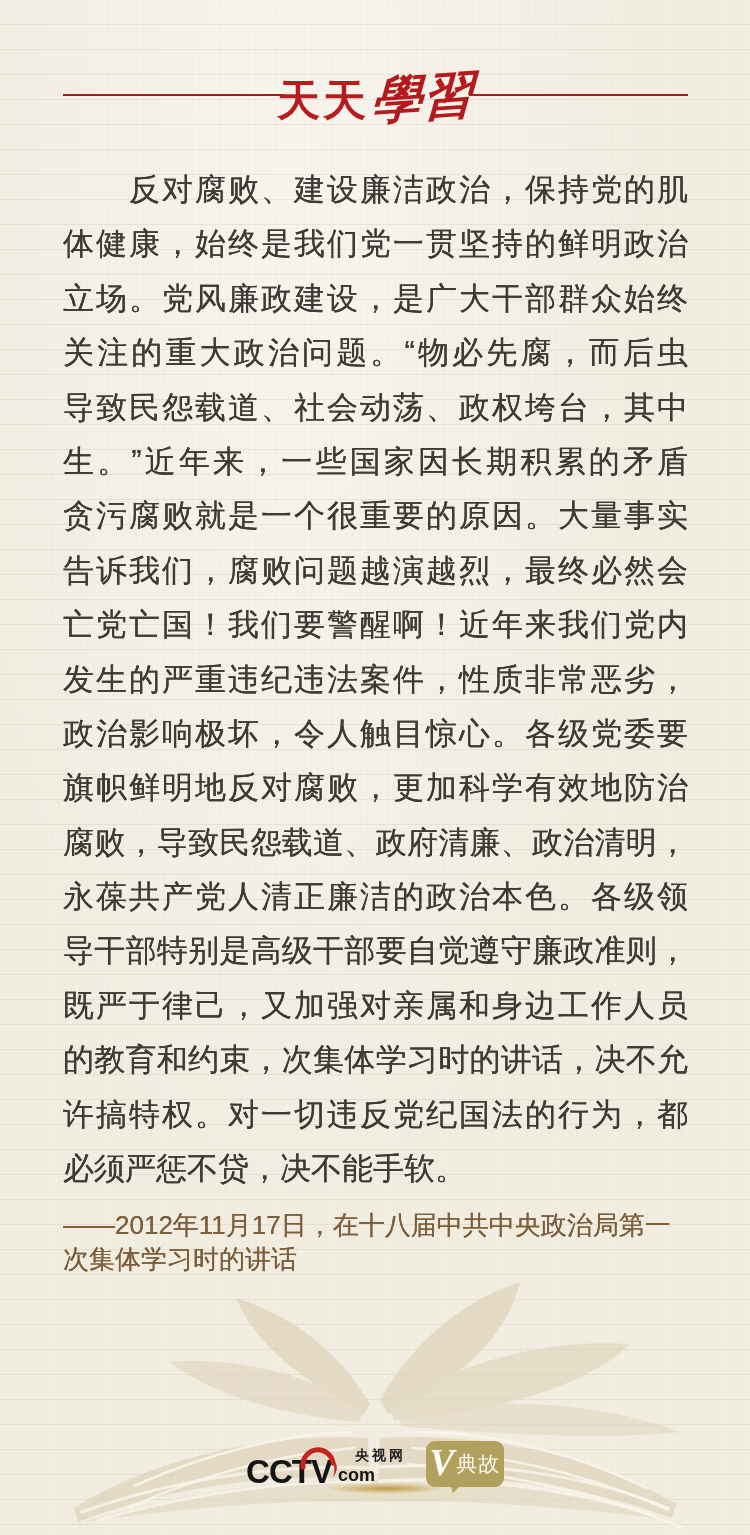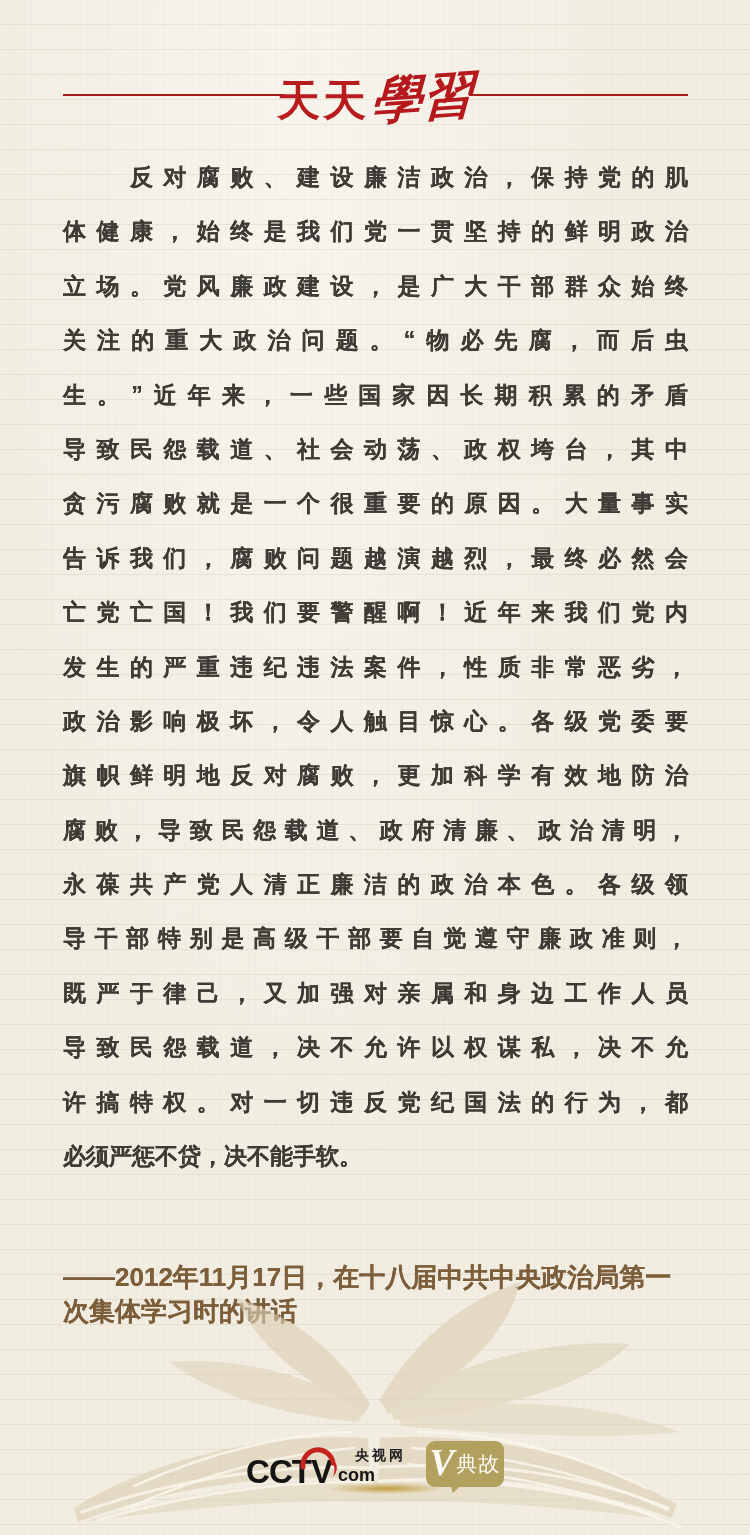--- a/index.html
+++ b/index.html
@@ -35,34 +35,34 @@
     font-size:43px;color:#b91c1f;letter-spacing:3px;
   }
   .title-script{
     font-family:"Liberation Serif", serif;font-weight:bold;font-style:italic;
     font-size:51px;color:#b5191d;margin-left:2px;
     display:inline-block;transform:rotate(-4deg) skewX(-6deg);
   }
 
   
   .quote{
-    position:absolute;left:63px;top:150px;width:625px;
-    color:#3d3b35;font-size:23px;font-weight:700;
+    position:absolute;left:63px;top:163px;width:625px;
+    color:#3d3b35;font-size:31px;font-weight:400;
   }
   .bodyline{
     line-height:54.4px;height:54.4px;white-space:nowrap;
     text-align:justify;text-align-last:justify;
     text-shadow:0 0 0.4px #3d3b35;
   }
   .bodyline.last{text-align-last:left;}
 
   
   .attribution{
-    position:absolute;left:63px;top:1260px;width:660px;
-    color:#7c5e3b;font-weight:bold;font-size:26px;
+    position:absolute;left:63px;top:1208px;width:660px;
+    color:#7c5e3b;font-weight:normal;font-size:26px;
   }
   .attrline{line-height:34px;white-space:nowrap;text-shadow:0 0 0.4px #7c5e3b;}
 
   
   .book{position:absolute;left:58px;top:1282px;width:634px;height:253px;z-index:0;}
   .gold-streak{
     position:absolute;left:328px;top:1483px;width:116px;height:11px;z-index:1;
     background:radial-gradient(ellipse at center, rgba(186,145,41,0.85), rgba(186,145,41,0) 72%);
   }
 
@@ -108,33 +108,33 @@
       <span class="title-script">學習</span>
     </div>
     <span class="rule rule-right"></span>
   </header>
 
   <main class="quote">
       <div class="bodyline">　　反对腐败、建设廉洁政治，保持党的肌</div>
       <div class="bodyline">体健康，始终是我们党一贯坚持的鲜明政治</div>
       <div class="bodyline">立场。党风廉政建设，是广大干部群众始终</div>
       <div class="bodyline">关注的重大政治问题。“物必先腐，而后虫</div>
+      <div class="bodyline">导致民怨载道、社会动荡、政权垮台，其中</div>
       <div class="bodyline">生。”近年来，一些国家因长期积累的矛盾</div>
-      <div class="bodyline">导致民怨载道、社会动荡、政权垮台，其中</div>
       <div class="bodyline">贪污腐败就是一个很重要的原因。大量事实</div>
       <div class="bodyline">告诉我们，腐败问题越演越烈，最终必然会</div>
       <div class="bodyline">亡党亡国！我们要警醒啊！近年来我们党内</div>
       <div class="bodyline">发生的严重违纪违法案件，性质非常恶劣，</div>
       <div class="bodyline">政治影响极坏，令人触目惊心。各级党委要</div>
       <div class="bodyline">旗帜鲜明地反对腐败，更加科学有效地防治</div>
       <div class="bodyline">腐败，导致民怨载道、政府清廉、政治清明，</div>
       <div class="bodyline">永葆共产党人清正廉洁的政治本色。各级领</div>
       <div class="bodyline">导干部特别是高级干部要自觉遵守廉政准则，</div>
       <div class="bodyline">既严于律己，又加强对亲属和身边工作人员</div>
-      <div class="bodyline">导致民怨载道，决不允许以权谋私，决不允</div>
+      <div class="bodyline">的教育和约束，次集体学习时的讲话，决不允</div>
       <div class="bodyline">许搞特权。对一切违反党纪国法的行为，都</div>
       <div class="bodyline last">必须严惩不贷，决不能手软。</div>
     </main>
 
   <div class="attribution">
       <div class="attrline">——2012年11月17日，在十八届中共中央政治局第一</div>
       <div class="attrline last">次集体学习时的讲话</div>
     </div>
 
   <svg class="book" viewBox="0 0 634 253" xmlns="http://www.w3.org/2000/svg">

